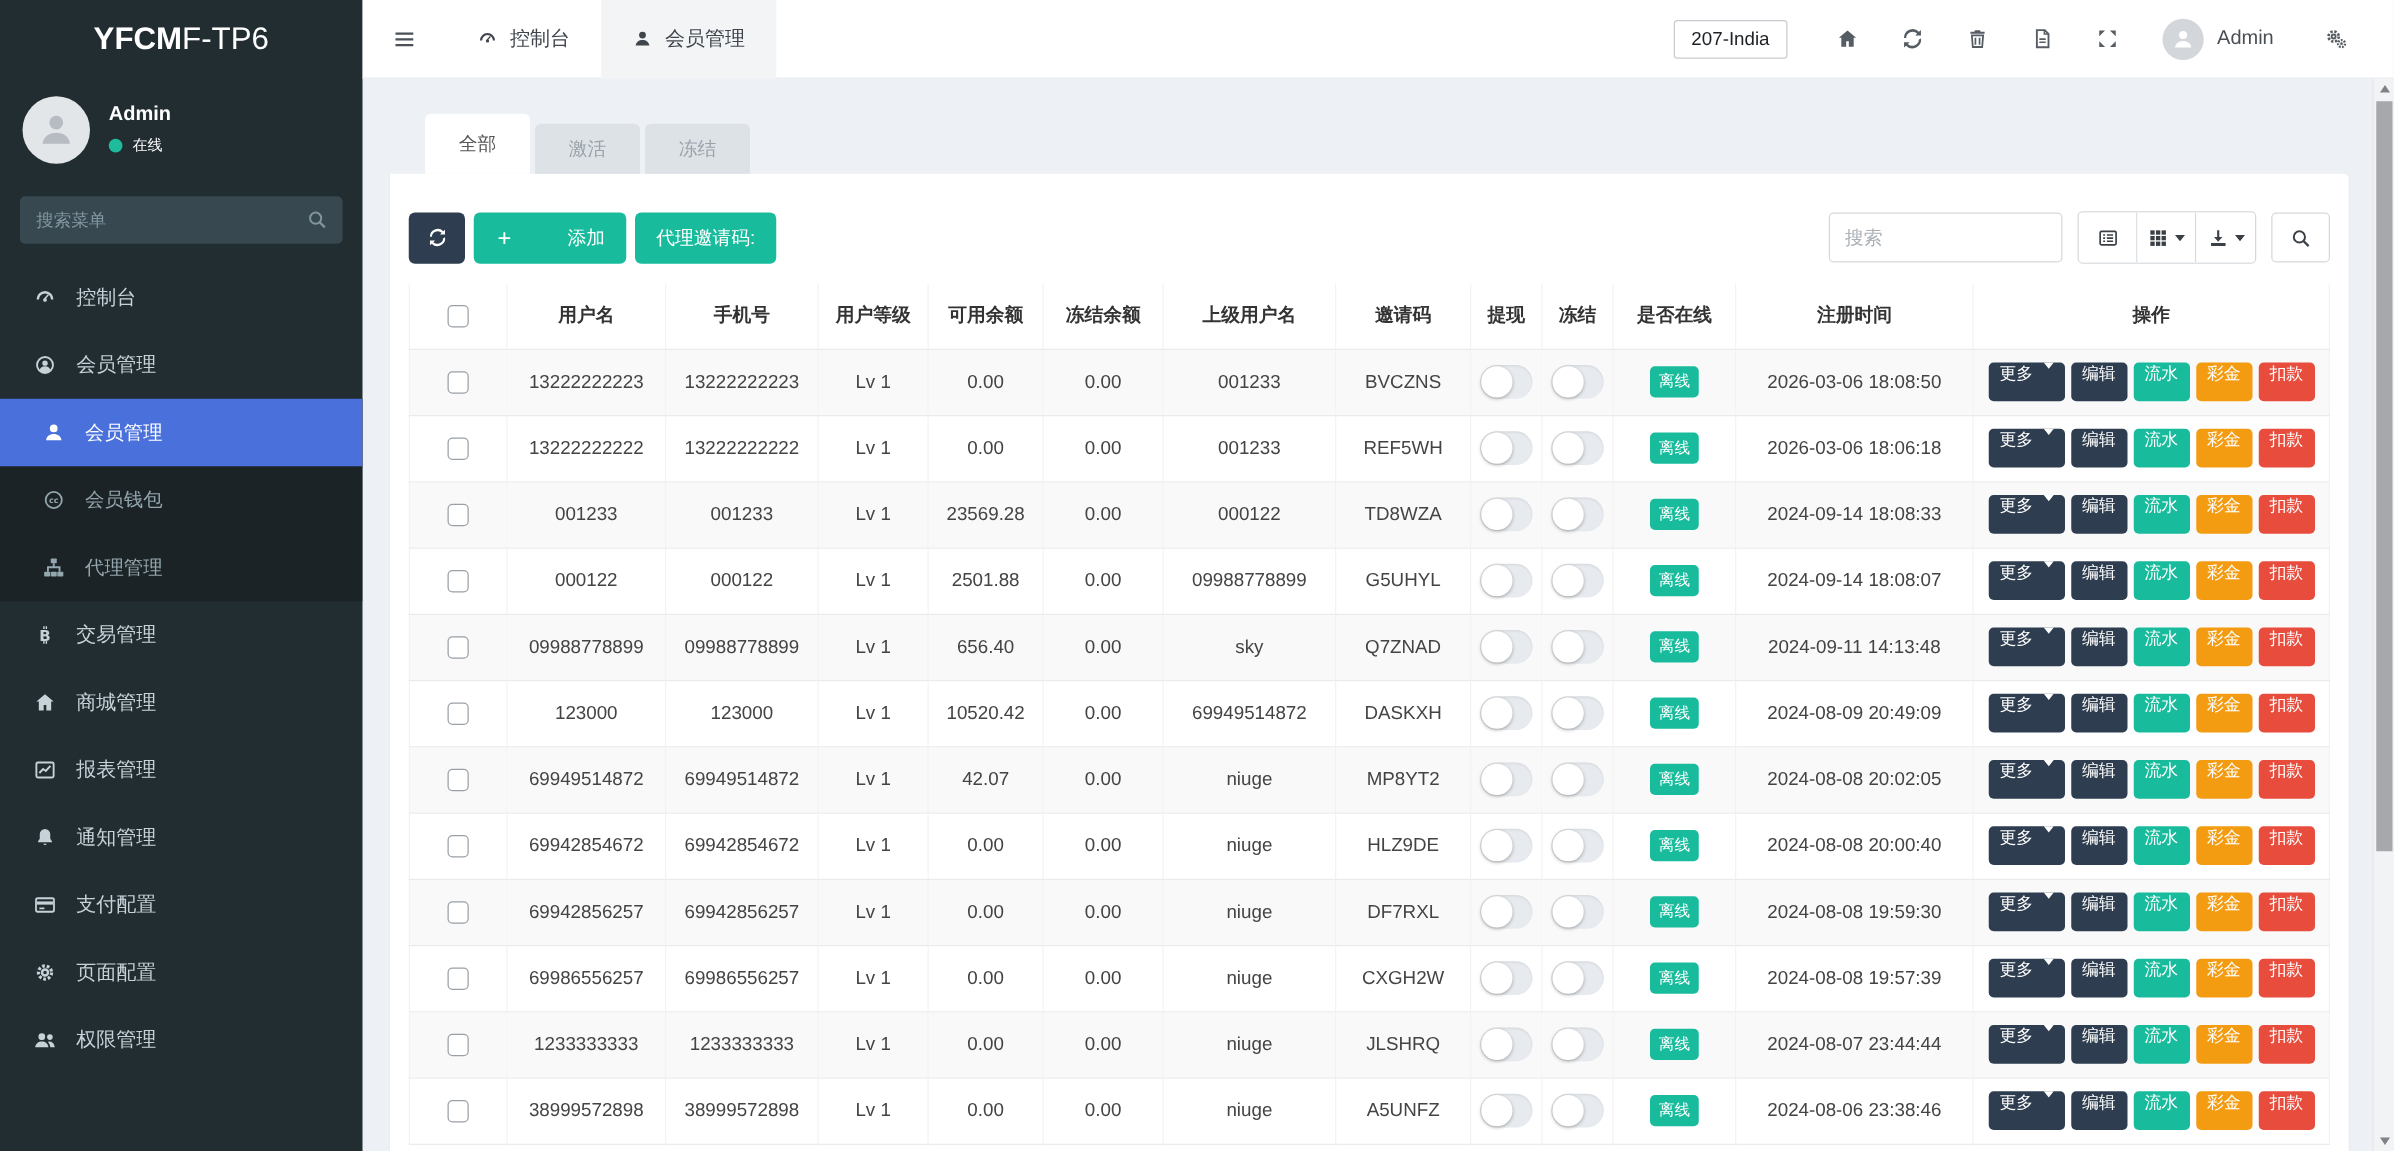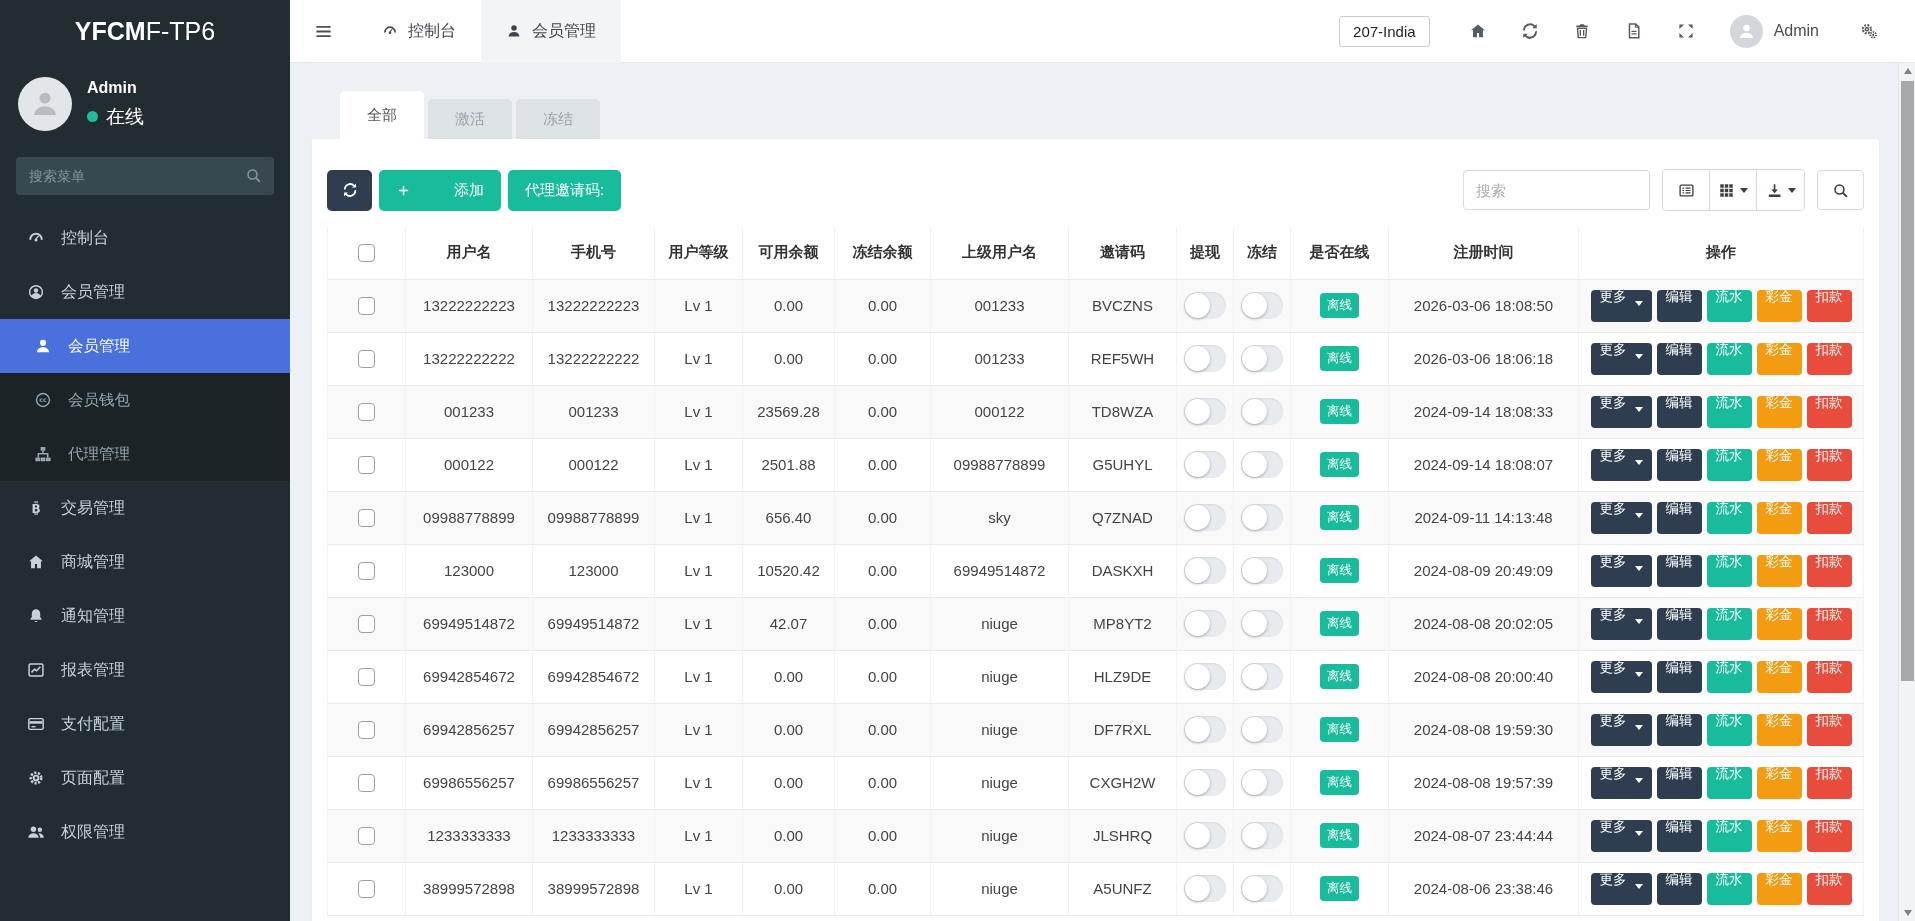--- a/index.html
+++ b/index.html
@@ -13,21 +13,21 @@
 
   
   .sidebar { width:290px; flex-shrink:0; background:#222d32; display:flex; flex-direction:column; }
   .brand { height:63px; display:flex; align-items:center; justify-content:center;
            color:#fff; font-size:25px; background:#222d32; flex-shrink:0; }
   .brand .b { font-weight:bold; }
   .user-panel { display:flex; align-items:center; gap:15px; padding:14px 16px 8px 18px; }
   .avatar-lg { width:54px; height:54px; border-radius:50%; background:#e3e6e9;
                display:flex; align-items:center; justify-content:center; color:#b6bcc2; font-size:32px; overflow:hidden; }
   .user-name { color:#fff; font-weight:bold; font-size:16px; margin-bottom:7px; }
-  .user-status { color:#fff; font-size:19px; display:flex; align-items:center; gap:8px; }
+  .user-status { color:#fff; font-size:12px; display:flex; align-items:center; gap:8px; }
   .status-dot { width:11px; height:11px; border-radius:50%; background:#1ebc9c; }
   .menu-search { margin:18px 16px 12px; position:relative; }
   .menu-search input { width:100%; height:38px; background:#374850; border:none; border-radius:4px;
                        padding:0 40px 0 13px; color:#cfd8dc; font-size:14px; outline:none; }
   .menu-search input::placeholder { color:#8096a0; }
   .menu-search .icon { position:absolute; right:12px; top:10px; color:#8096a0; font-size:17px; }
   .menu { flex:1; overflow:hidden; padding-top:4px; }
   .menu-item { height:54px; display:flex; align-items:center; padding:0 18px 0 23px;
                color:#c6d2d8; font-size:16px; cursor:pointer; }
   .menu-item .icon { width:26px; margin-right:12px; font-size:18px; display:flex; justify-content:center; }
@@ -92,22 +92,22 @@
   tbody tr:nth-child(odd) { background:#f9f9f9; }
   .checkbox { width:17px; height:18px; border:1.5px solid #9aa0a6; border-radius:4px;
               margin:0 auto; background:#fff; cursor:pointer; }
   .toggle { width:42px; height:27px; border-radius:14px; background:#e7eaee; display:inline-block;
             position:relative; box-shadow:inset 0 1px 2px rgba(0,0,0,.08); cursor:pointer; vertical-align:middle; }
   .toggle::after { content:""; position:absolute; left:1px; top:1px; width:25px; height:25px;
                    border-radius:50%; background:#fff; box-shadow:0 1px 3px rgba(0,0,0,.3); }
   .badge-online { background:#18bc9c; color:#fff; font-size:12.5px; padding:5px 7px;
                   border-radius:4px; display:inline-block; line-height:1.15; }
   .actions { display:flex; gap:5px; justify-content:center; align-items:center; }
-  .abtn { height:31px; border:none; border-radius:4px; color:#fff; font-size:13.5px; padding:16px 9px;
-          display:inline-flex; align-items:flex-end; gap:8px; cursor:pointer; white-space:nowrap; }
+  .abtn { height:31px; border:none; border-radius:4px; color:#fff; font-size:13.5px; padding:0 9px;
+          display:inline-flex; align-items:flex-start; gap:8px; cursor:pointer; white-space:nowrap; }
   .abtn.dark { background:#2e3e50; } .abtn.green { background:#18bc9c; }
   .abtn.orange { background:#f39c12; } .abtn.red { background:#e74c3c; }
   .sort-ic { position:absolute; right:6px; top:50%; transform:translateY(-50%);
              color:#c6c6c6; font-size:13px; cursor:pointer; display:flex; }
 
   
   .vscroll { position:absolute; right:0; top:63px; bottom:0; width:17px;
              background:#f2f3f5; border-left:1px solid #e6e6e6; }
   .sb-arrow { position:absolute; left:0; width:17px; height:16px; display:flex;
               align-items:center; justify-content:center; cursor:pointer; }
@@ -234,39 +234,39 @@
           <span>商城管理</span>
           <span class="chev">
             <svg viewBox="0 0 24 24">
               <path d="M14.8 5 8 12l6.8 7 1.5-1.5L10.9 12l5.4-5.5z"></path>
             </svg>
           </span>
         </div>
         <div class="menu-item">
           <span class="icon">
             <svg viewBox="0 0 24 24">
+              <rect x="2.8" y="4" width="18.4" height="16" rx="1.6" fill="none" stroke="currentColor" stroke-width="2"></rect>
+              <path d="M6 15.2l4-4.2 2.8 2 5-5.4" fill="none" stroke="currentColor" stroke-width="2.1"></path>
+            </svg>
+          </span>
+          <span>报表管理</span>
+          <span class="chev">
+            <svg viewBox="0 0 24 24">
+              <path d="M14.8 5 8 12l6.8 7 1.5-1.5L10.9 12l5.4-5.5z"></path>
+            </svg>
+          </span>
+        </div>
+        <div class="menu-item">
+          <span class="icon">
+            <svg viewBox="0 0 24 24">
               <path d="M12 3a5.6 5.6 0 0 0-5.6 5.6v4.6L4.6 16v1h14.8v-1l-1.8-2.8V8.6A5.6 5.6 0 0 0 12 3z"></path>
               <path d="M10.1 18.6a1.95 1.95 0 0 0 3.8 0z"></path>
             </svg>
           </span>
           <span>通知管理</span>
-          <span class="chev">
-            <svg viewBox="0 0 24 24">
-              <path d="M14.8 5 8 12l6.8 7 1.5-1.5L10.9 12l5.4-5.5z"></path>
-            </svg>
-          </span>
-        </div>
-        <div class="menu-item">
-          <span class="icon">
-            <svg viewBox="0 0 24 24">
-              <rect x="2.8" y="4" width="18.4" height="16" rx="1.6" fill="none" stroke="currentColor" stroke-width="2"></rect>
-              <path d="M6 15.2l4-4.2 2.8 2 5-5.4" fill="none" stroke="currentColor" stroke-width="2.1"></path>
-            </svg>
-          </span>
-          <span>报表管理</span>
           <span class="chev">
             <svg viewBox="0 0 24 24">
               <path d="M14.8 5 8 12l6.8 7 1.5-1.5L10.9 12l5.4-5.5z"></path>
             </svg>
           </span>
         </div>
         <div class="menu-item">
           <span class="icon">
             <svg viewBox="0 0 24 24">
               <rect x="2.4" y="4.8" width="19.2" height="14.4" rx="1.8" fill="none" stroke="currentColor" stroke-width="1.9"></rect>

